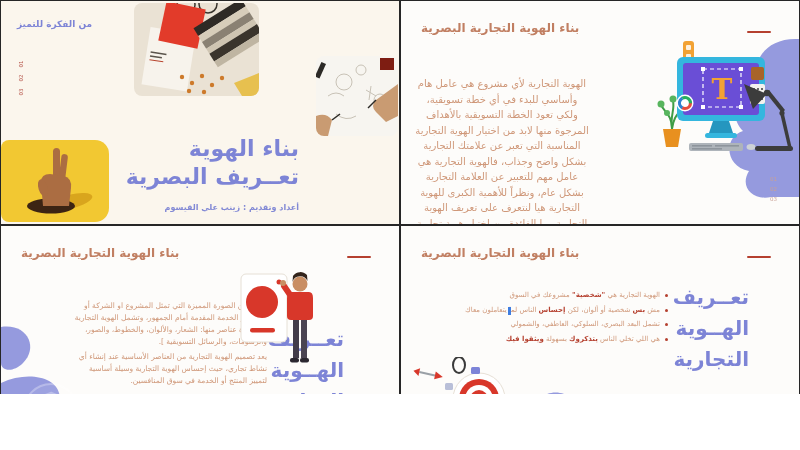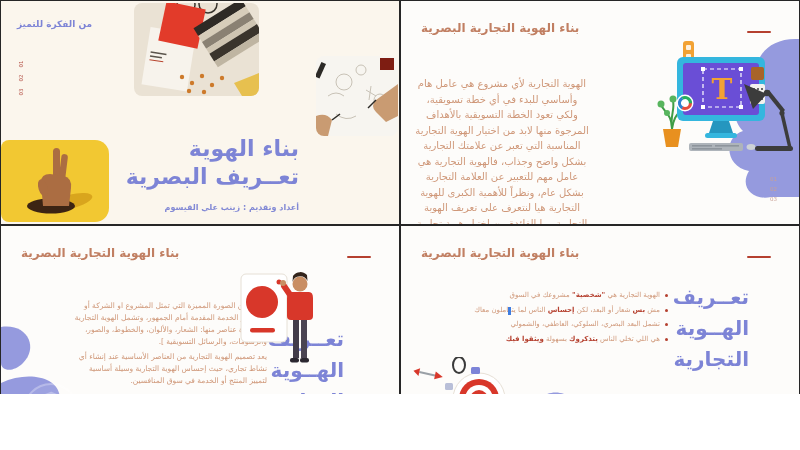--- a/index.html
+++ b/index.html
@@ -282,21 +282,21 @@
     <div class="redline"></div>
 
     <div class="big-title s4-title">
       <span>تعــريف</span>
       <span>الهــوية</span>
       <span>التجارية</span>
     </div>
 
     <ul class="s4-bullets">
       <li><span>الهوية التجارية هي </span><span class="hl">"شخصية"</span><span> مشروعك في السوق</span></li>
-      <li><span>مش </span><span class="hl">بس</span><span> شعار أو البعد، لكن </span><span class="hl">إحساس</span><span> الناس لما يتعاملون معاك</span><span class="cursor"></span></li>
+      <li><span>مش </span><span class="hl">بس</span><span> شخصية أو ألوان، لكن </span><span class="hl">إحساس</span><span> الناس لما يتعاملون معاك</span><span class="cursor"></span></li>
       <li><span>تشمل البعد البصري، السلوكي، العاطفي، والشمولي</span></li>
       <li><span>هي اللي تخلي الناس </span><span class="hl">يتذكروك</span><span> بسهولة </span><span class="hl">ويثقوا فيك</span></li>
     </ul>
 
     <div class="s4-art">
       <svg viewBox="0 0 215 92" width="215" height="92">
         <path d="M102,92 C94,62 114,46 132,54 C138,28 174,30 178,56 C200,58 212,76 200,92 Z" fill="#959ade"></path>
         <path d="M0,92 L0,84 C12,70 40,72 46,84 C48,88 46,92 46,92 Z" fill="#959ade"></path>
         <g transform="translate(8,0)">
           <g stroke="#c8965a" stroke-width="5" stroke-linecap="round">

